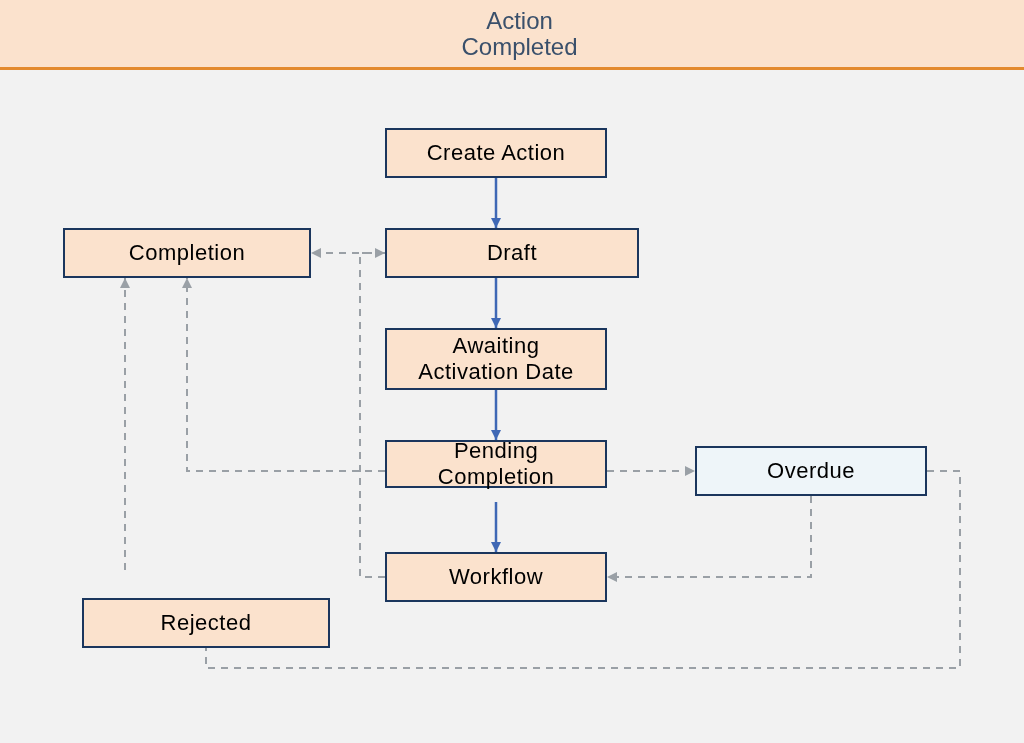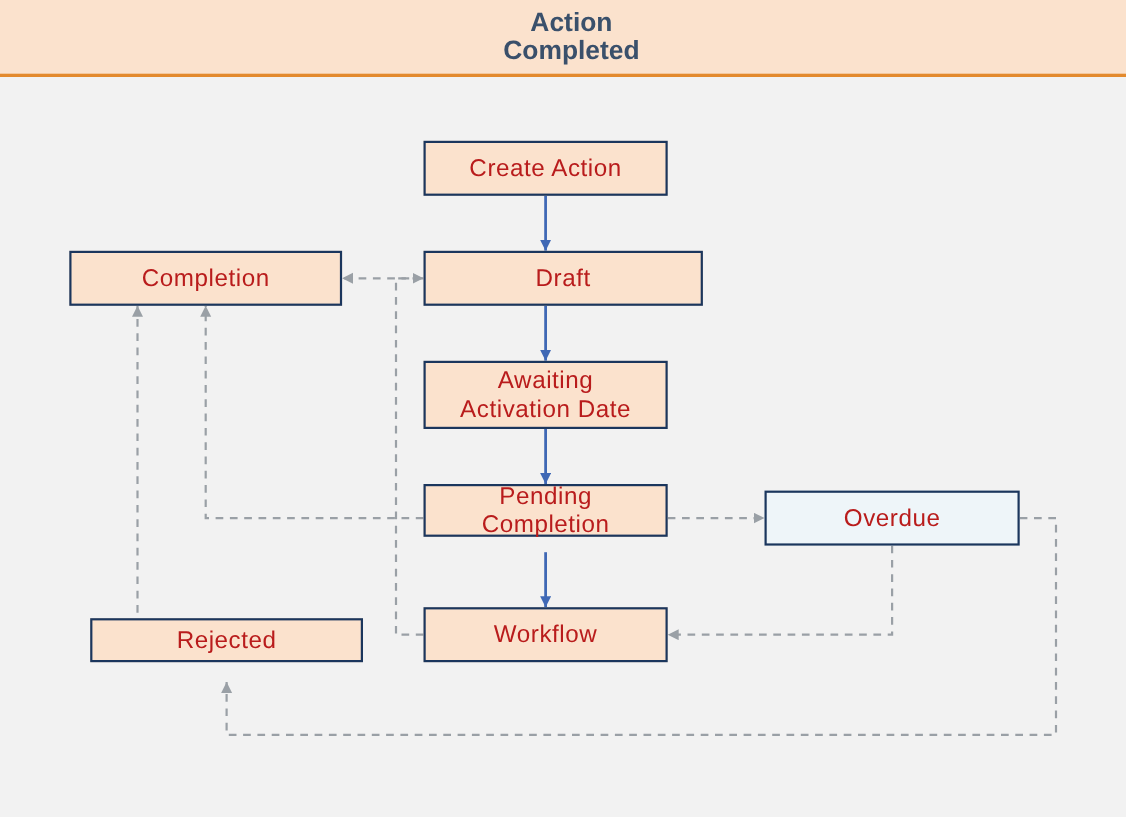--- a/index.html
+++ b/index.html
@@ -12,38 +12,38 @@
     overflow: hidden;
   }
   .header {
     background: #fbe2cd;
     border-bottom: 3px solid #e38a2e;
     text-align: center;
     padding: 8px 0 6px 0;
   }
   .header-title {
     color: #3a506b;
-    font-weight: 700;
+    font-weight: 400;
     font-size: 24px;
     line-height: 1.1;
     padding-left: 15px;
   }
   .canvas {
     position: relative;
     width: 1024px;
     height: 668px; 
   }
   .node {
     position: absolute;
     display: flex;
     align-items: center;
     justify-content: center;
     text-align: center;
     border: 2px solid #1b365d;
-    color: #b91c1c;
+    color: #000000;
     font-size: 22px;
     letter-spacing: 0.5px;
     line-height: 1.15;
     box-sizing: border-box;
     padding: 4px 6px;
   }
   .node.peach { background: #fbe2cd; }
   .node.light { background: #eef5f9; }
   svg.edges {
     position: absolute;
@@ -99,16 +99,16 @@
     </div>
   <div id="node-pending" class="node peach" style="left: 385px; top: 370px; width: 222px; height: 48px;">
       <span>Pending<br>Completion</span>
     </div>
   <div id="node-overdue" class="node light" style="left: 695px; top: 376px; width: 232px; height: 50px;">
       <span>Overdue</span>
     </div>
   <div id="node-completed" class="node peach" style="left: 385px; top: 482px; width: 222px; height: 50px;">
       <span>Workflow</span>
     </div>
-  <div id="node-rejected" class="node peach" style="left: 82px; top: 492px; width: 248px; height: 40px;">
+  <div id="node-rejected" class="node peach" style="left: 82px; top: 528px; width: 248px; height: 50px;">
       <span>Rejected</span>
     </div>
 </div>
 
 </body></html>

